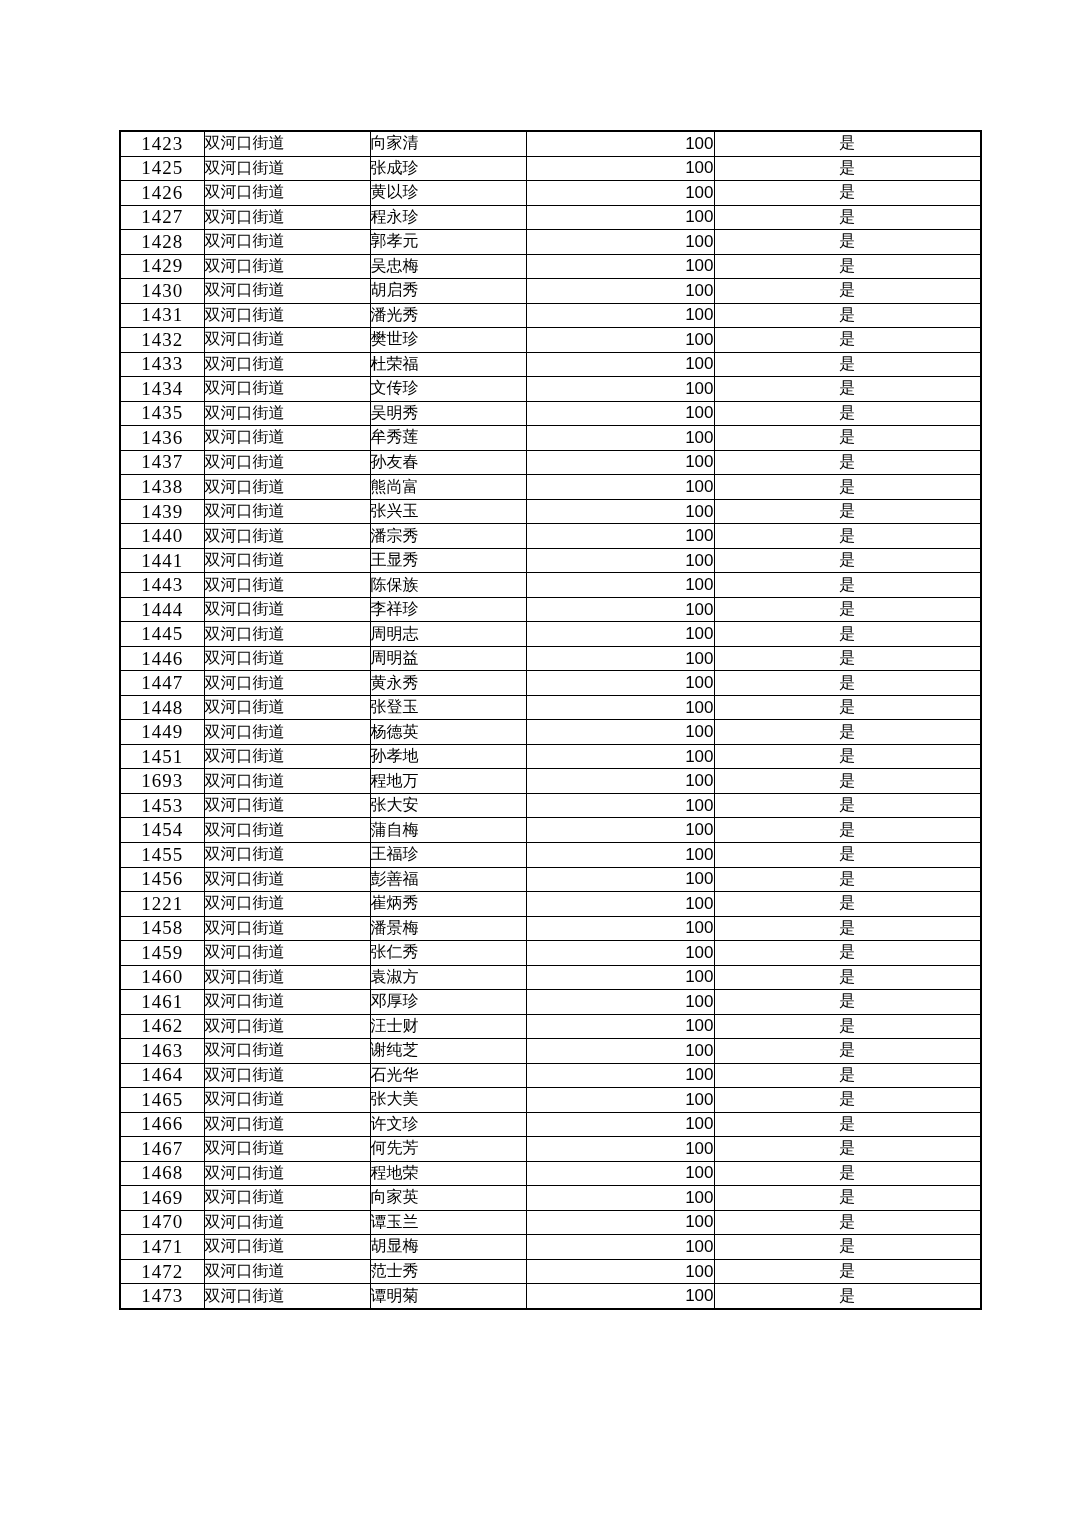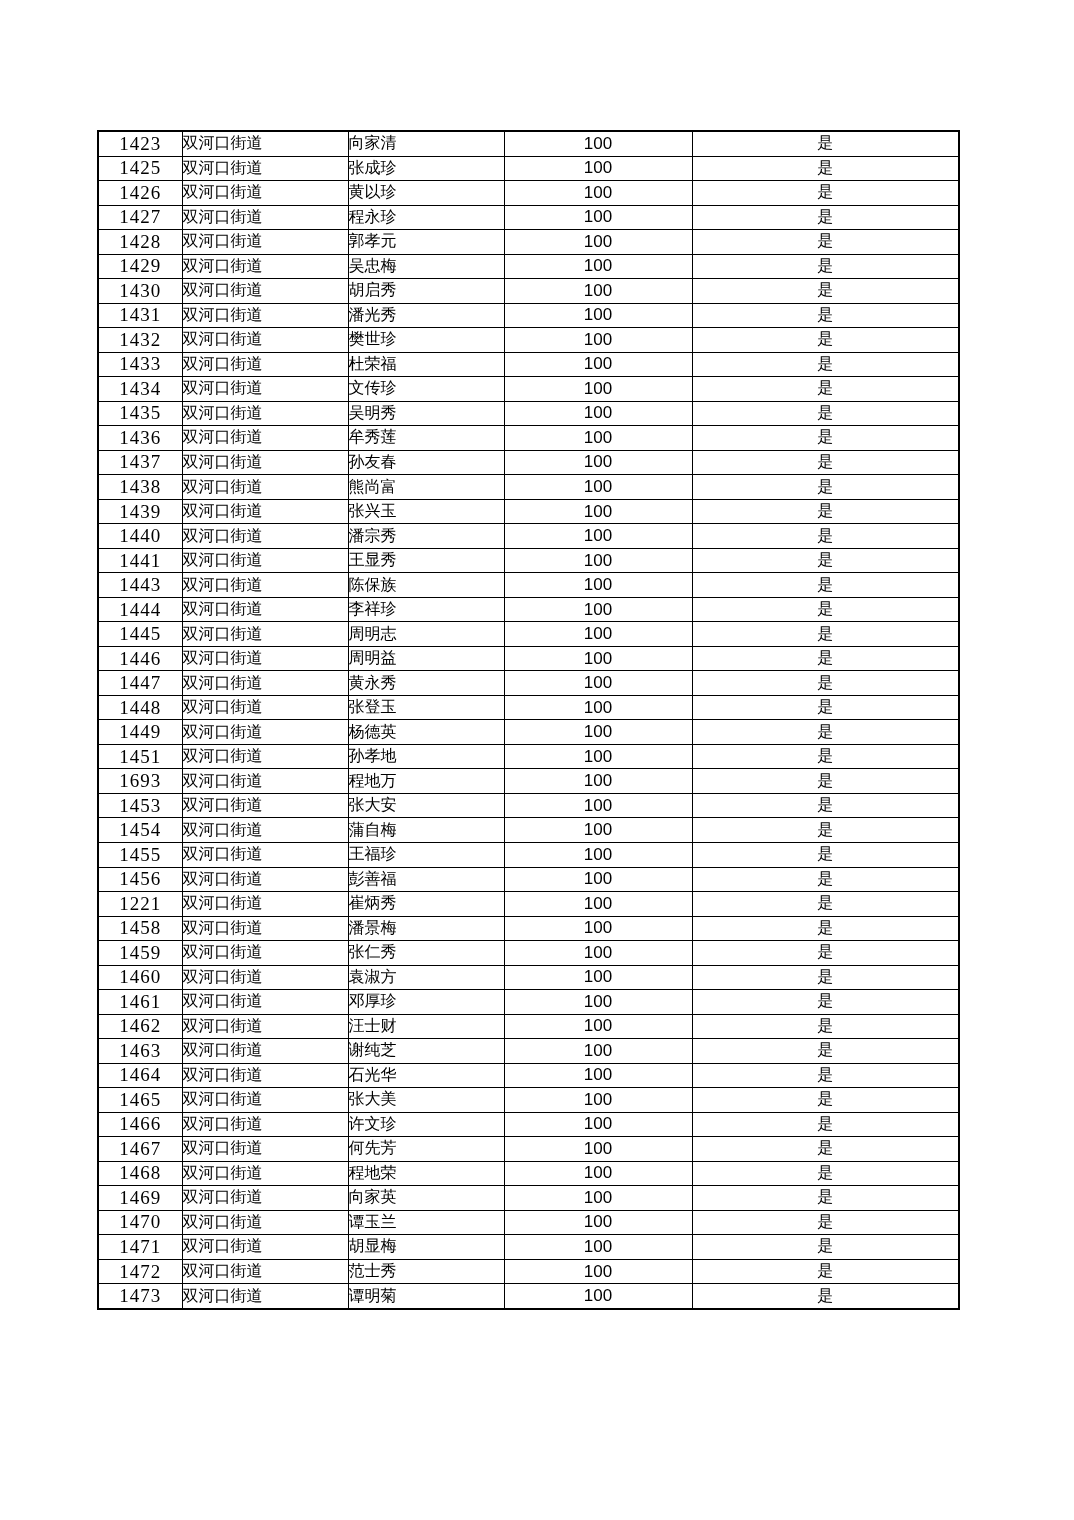--- a/index.html
+++ b/index.html
@@ -9,21 +9,21 @@
   }
   .page {
     position: relative;
     width: 1074px;
     height: 1520px;
     background: #ffffff;
     overflow: hidden;
   }
   table.roster {
     position: absolute;
-    left: 97px;
+    left: 119px;
     top: 130px;
     width: 861px;
     height: 1180px;
     border-collapse: collapse;
     table-layout: fixed;
     border: 2px solid #000000;
   }
   table.roster td {
     border: 1px solid #000000;
     padding: 0;
@@ -38,21 +38,21 @@
     font-size: 19px;
     letter-spacing: 1px;
   }
   td.c-district, td.c-name {
     text-align: left;
     padding-left: 4px;
     font-family: "Liberation Serif", serif;
     font-size: 16px;
   }
   td.c-score {
-    text-align: center;
+    text-align: right;
     padding-left: 3px;
     font-family: "Liberation Sans", sans-serif;
     font-size: 17px;
   }
   td.c-flag {
     text-align: center;
     font-family: "Liberation Serif", serif;
     font-size: 16px;
   }
 </style>

